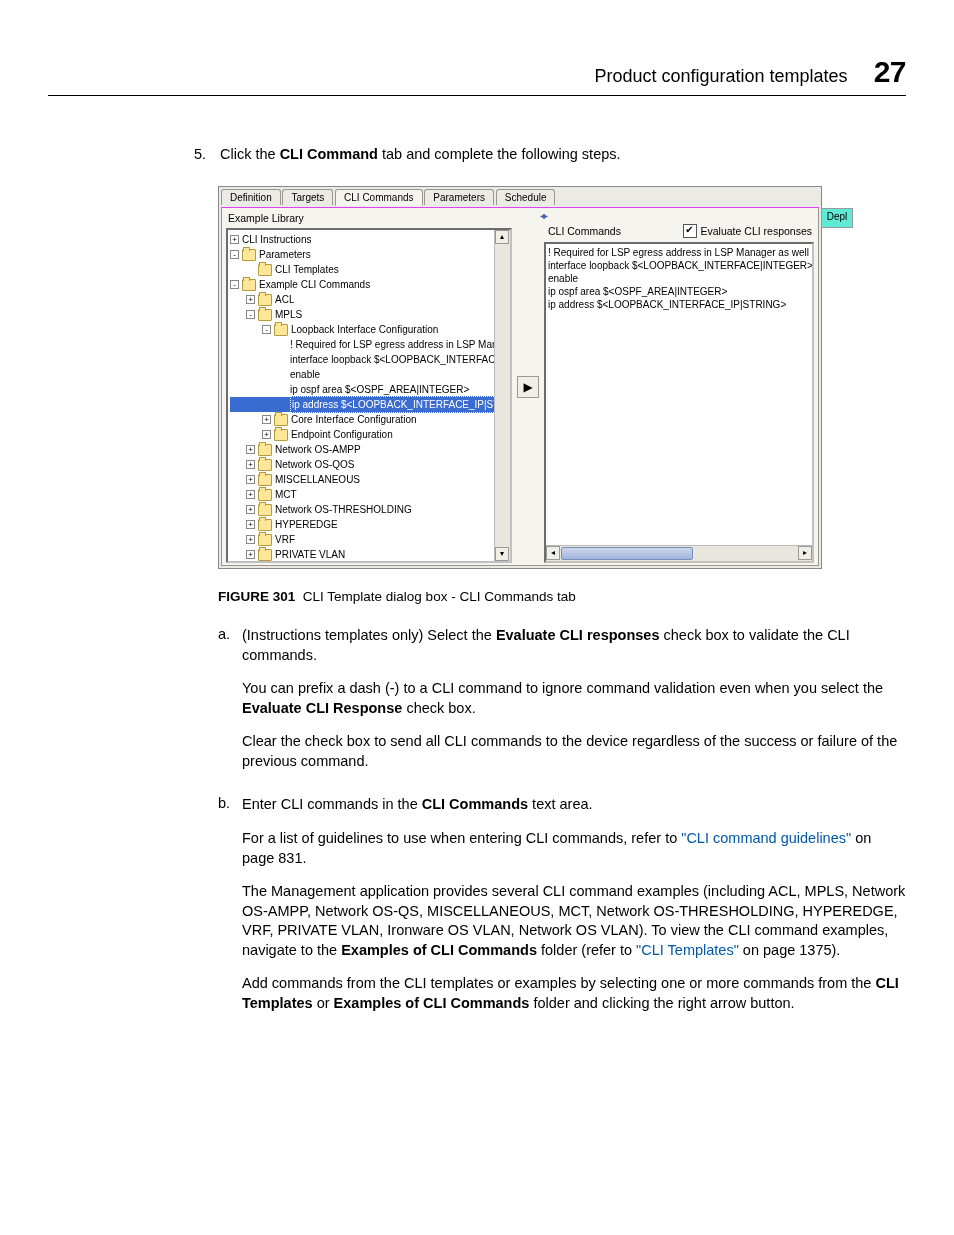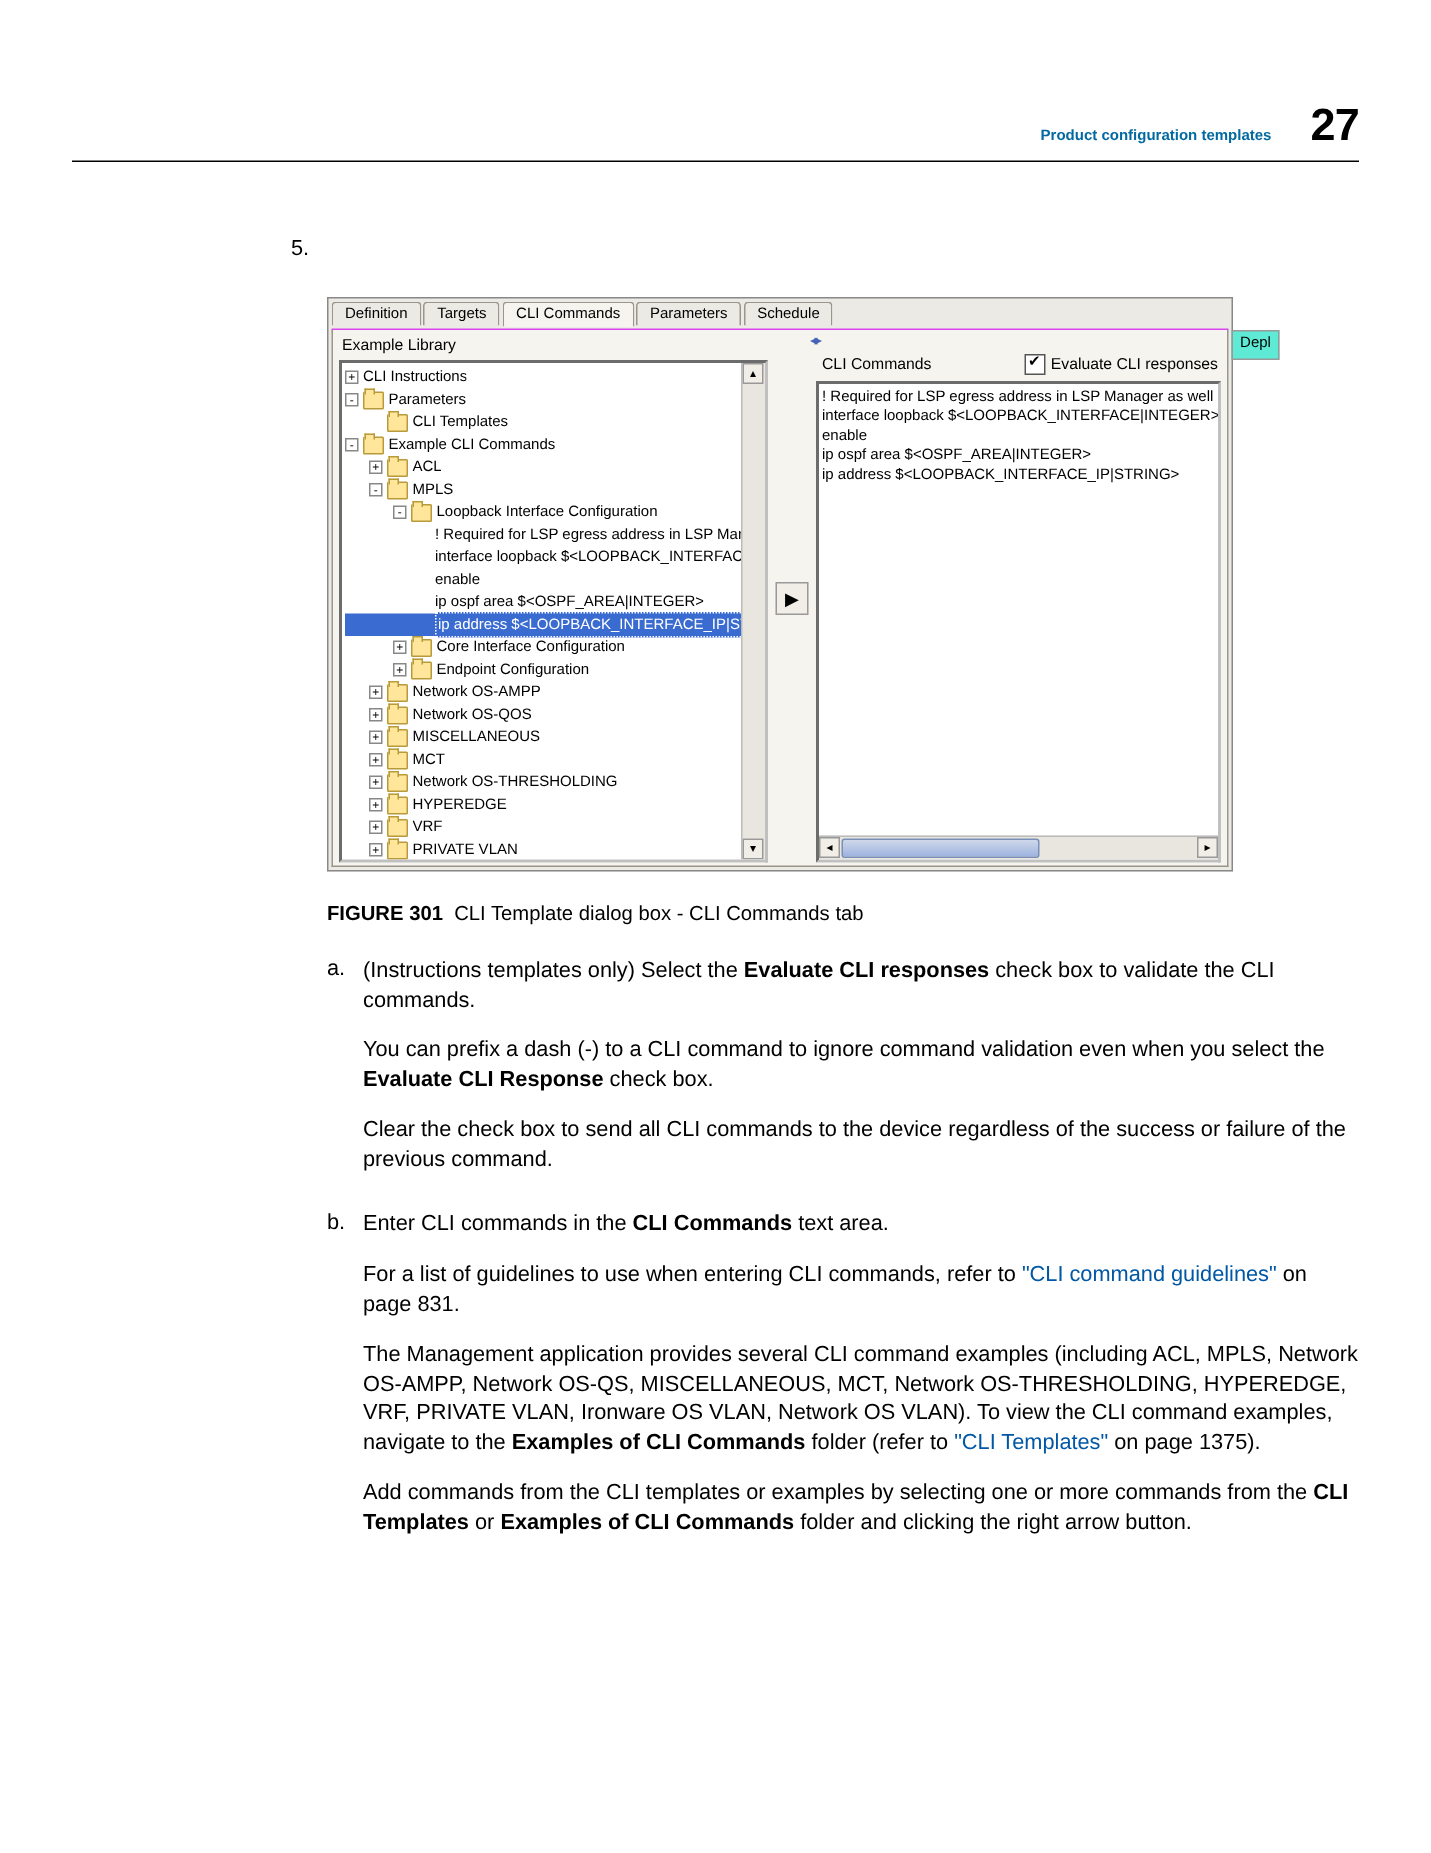--- a/index.html
+++ b/index.html
@@ -16,31 +16,29 @@
     padding: 55px 48px 0 48px;
   }
   .hdr {
     display: flex;
     justify-content: flex-end;
     align-items: baseline;
     gap: 26px;
     margin-bottom: 6px;
   }
   .hdr-title {
-    font-size: 10px;
-    color: #0369a1;
-    font-weight: bold;
+    font-size: 18px;
+    color: #000000;
   }
   .hdr-ch {
     font-size: 30px;
     font-family: "Arial Narrow", Arial, sans-serif;
     font-weight: bold;
     font-stretch: condensed;
     letter-spacing: -0.5px;
-    margin-top: 12px;
   }
   .hdr-rule {
     border: none;
     border-top: 1.5px solid #000;
     margin: 0 0 50px 0;
   }
   .content {
     padding-left: 170px;
   }
   .step-row {
@@ -328,20 +326,23 @@
   <div class="hdr">
     <span class="hdr-title">Product configuration templates</span>
     <span class="hdr-ch">27</span>
   </div>
   <hr class="hdr-rule">
 
   <div class="content">
 
     <div class="step-row">
       <div class="step-num">5.</div>
+      <div>
+        <span>Click the </span><span class="bold">CLI Command</span><span> tab and complete the following steps.</span>
+      </div>
     </div>
 
     <div class="figure-wrap">
       <div class="fig-img">
         <div class="dep-btn">Depl</div>
 
         <div class="tabbar">
           <span class="tab">Definition</span>
           <span class="tab">Targets</span>
           <span class="tab active">CLI Commands</span>

